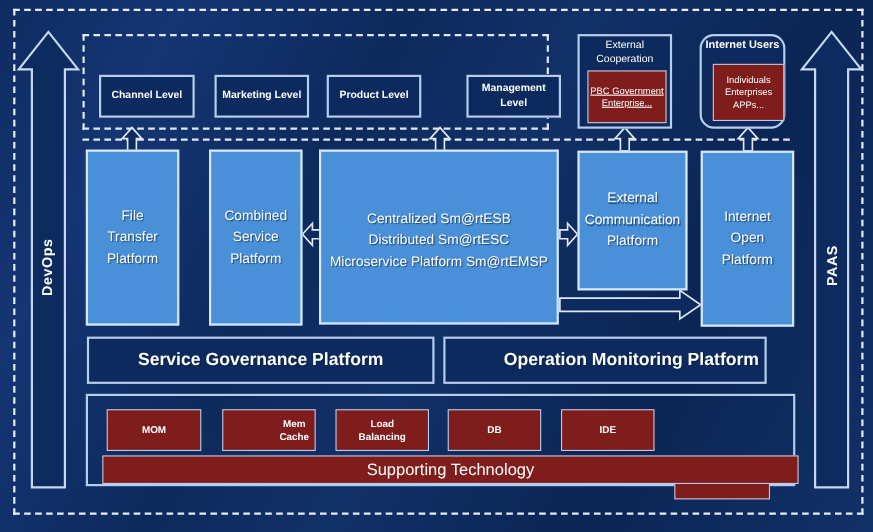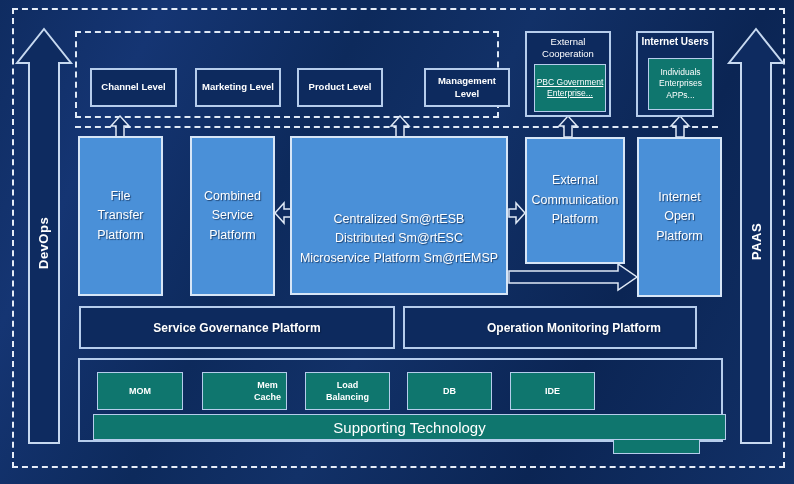--- a/index.html
+++ b/index.html
@@ -17,36 +17,36 @@
   .abs{position:absolute;box-sizing:border-box;}
   .dash-outer{border:2px dashed #e6edf8;z-index:1;}
   .dash-inner{border:2px dashed #dfe9f6;z-index:2;}
   .dash-hline{border-top:2px dashed #dfe9f6;z-index:2;height:0;}
   .darkbox{
     background:#0d2a5e;border:2px solid #b6cdec;z-index:4;
     display:flex;align-items:center;justify-content:center;text-align:center;
     white-space:pre-line;
   }
   .thinbox{
-    background:#0f766e;border:1.5px solid #b6cdec;z-index:4;
+    background:#7f1d1d;border:1.5px solid #b6cdec;z-index:4;
     display:flex;align-items:center;justify-content:center;text-align:center;
     white-space:pre-line;
   }
   .lightbox{
     background:#4a90d8;border:2px solid #d7e6f7;z-index:4;
     display:flex;align-items:center;justify-content:center;text-align:center;
     white-space:pre-line;
     font-size:12.5px;line-height:1.55;
     text-shadow:1px 1px 1px rgba(8,28,62,.65);
   }
   .lvl-label{font-size:9.5px;font-weight:bold;line-height:1.3;}
   .outer-titled{background:#0d2a5e;border:2px solid #b6cdec;z-index:4;}
   .titled-title{position:absolute;top:3px;left:0;right:0;text-align:center;white-space:pre-line;line-height:1.25;}
   .inner-small{font-size:8.5px;line-height:1.35;}
-  .row3-label{font-size:12px;font-weight:bold;text-shadow:1px 1px 1px rgba(8,28,62,.65);}
+  .row3-label{font-size:16px;font-weight:bold;text-shadow:1px 1px 1px rgba(8,28,62,.65);}
   .tech-label{font-size:9px;font-weight:bold;line-height:1.35;}
   .supp-label{font-size:15px;font-weight:normal;}
   .vert-label{
     z-index:4;display:flex;align-items:center;justify-content:center;
     writing-mode:vertical-rl;transform:rotate(180deg);
     font-size:13px;font-weight:bold;letter-spacing:.5px;
   }
   svg.arrows{position:absolute;left:0;top:0;z-index:3;pointer-events:none;}
 </style>
 </head>
@@ -93,42 +93,42 @@
 
   <div class="abs outer-titled" style="left:525px;top:31px;width:86px;height:86px;">
     <div class="titled-title" style="font-size:9.5px;">External
 Cooperation</div>
     <div class="thinbox inner-small" style="position:absolute;left:7px;top:31px;width:70px;height:46px;text-decoration:underline;">
       <span>PBC Government
 Enterprise...</span>
     </div>
   </div>
 
-  <div class="abs outer-titled" style="left:636px;top:31px;width:78px;height:86px;">
+  <div class="abs outer-titled" style="left:636px;top:31px;width:78px;height:86px;border-radius:13px;">
     <div class="titled-title" style="font-size:10px;font-weight:bold;">Internet Users</div>
     <div class="thinbox inner-small" style="position:absolute;left:10px;top:25px;width:63px;height:50px;">
       <span>Individuals
 Enterprises
 APPs...</span>
     </div>
   </div>
 
   <div class="abs dash-hline" style="left:75px;top:126px;width:643px;"></div>
 
   <div class="abs lightbox" style="left:78px;top:136px;width:85px;height:160px;">
     <span>File
 Transfer
 Platform</span>
   </div>
   <div class="abs lightbox" style="left:190px;top:136px;width:85px;height:160px;">
     <span>Combined
 Service
 Platform</span>
   </div>
-  <div class="abs lightbox" style="left:290px;top:136px;width:218px;height:159px;align-items:flex-start;padding-top:72px;">
+  <div class="abs lightbox" style="left:290px;top:136px;width:218px;height:159px;align-items:flex-start;padding-top:52px;">
     <span>Centralized Sm@rtESB
 Distributed Sm@rtESC
 Microservice Platform Sm@rtEMSP</span>
   </div>
   <div class="abs lightbox" style="left:525px;top:137px;width:100px;height:127px;">
     <span>External
 Communication
 Platform</span>
   </div>
   <div class="abs lightbox" style="left:637px;top:137px;width:85px;height:160px;">

